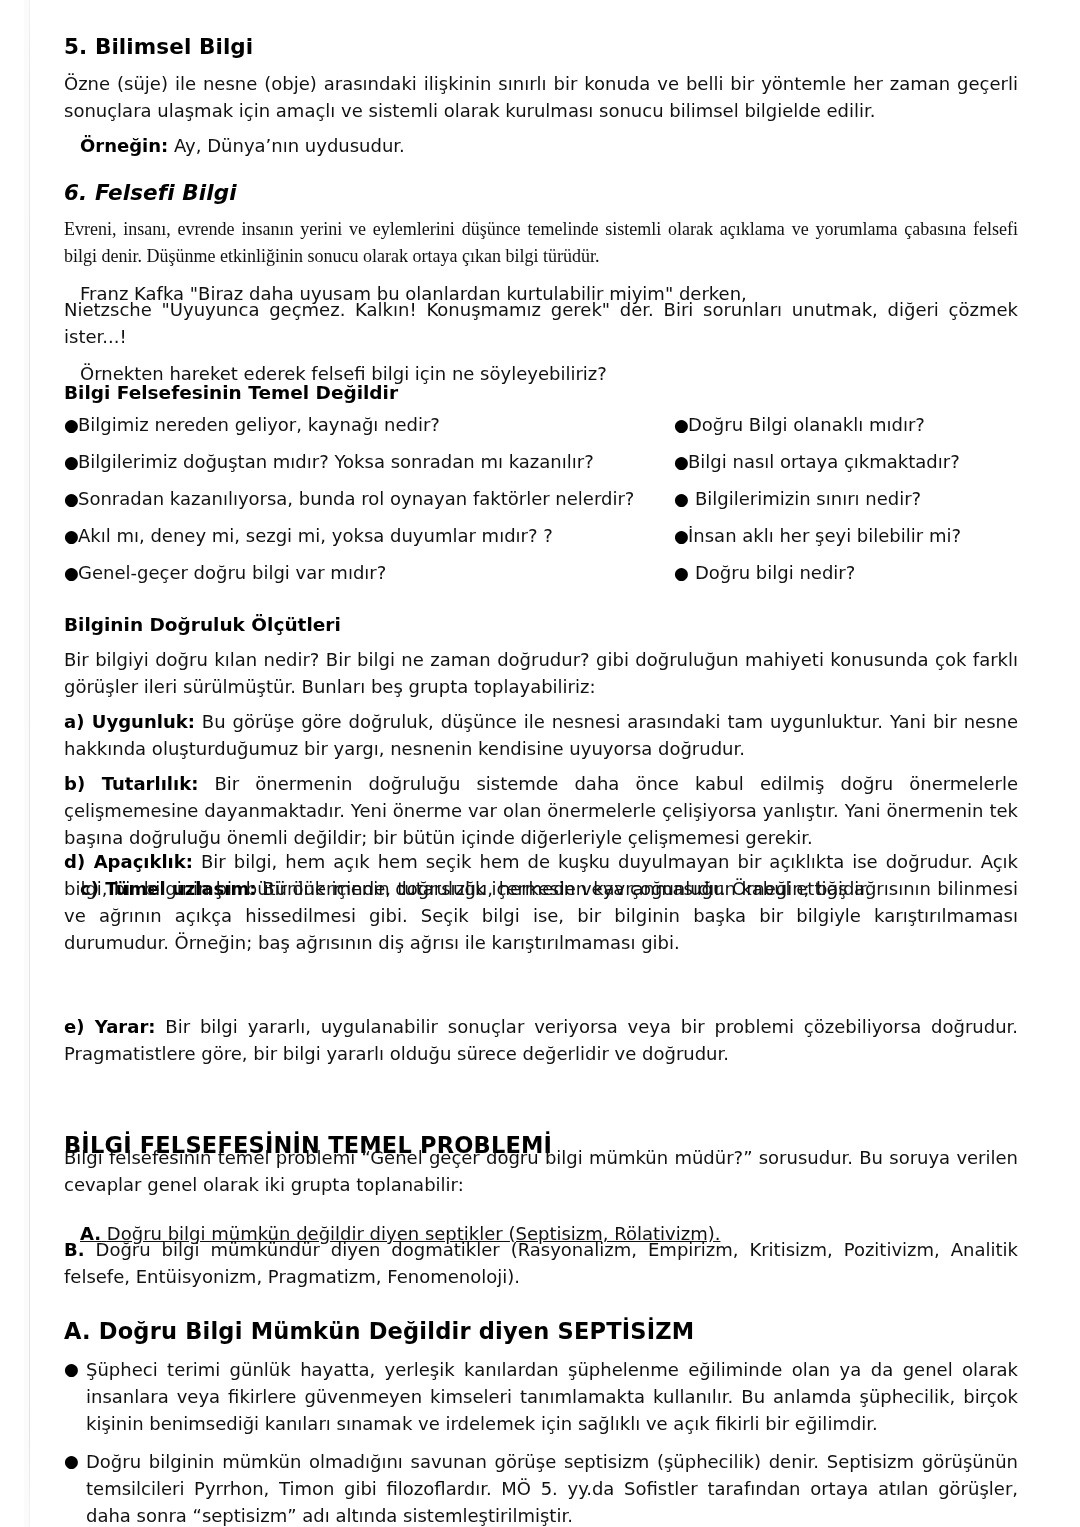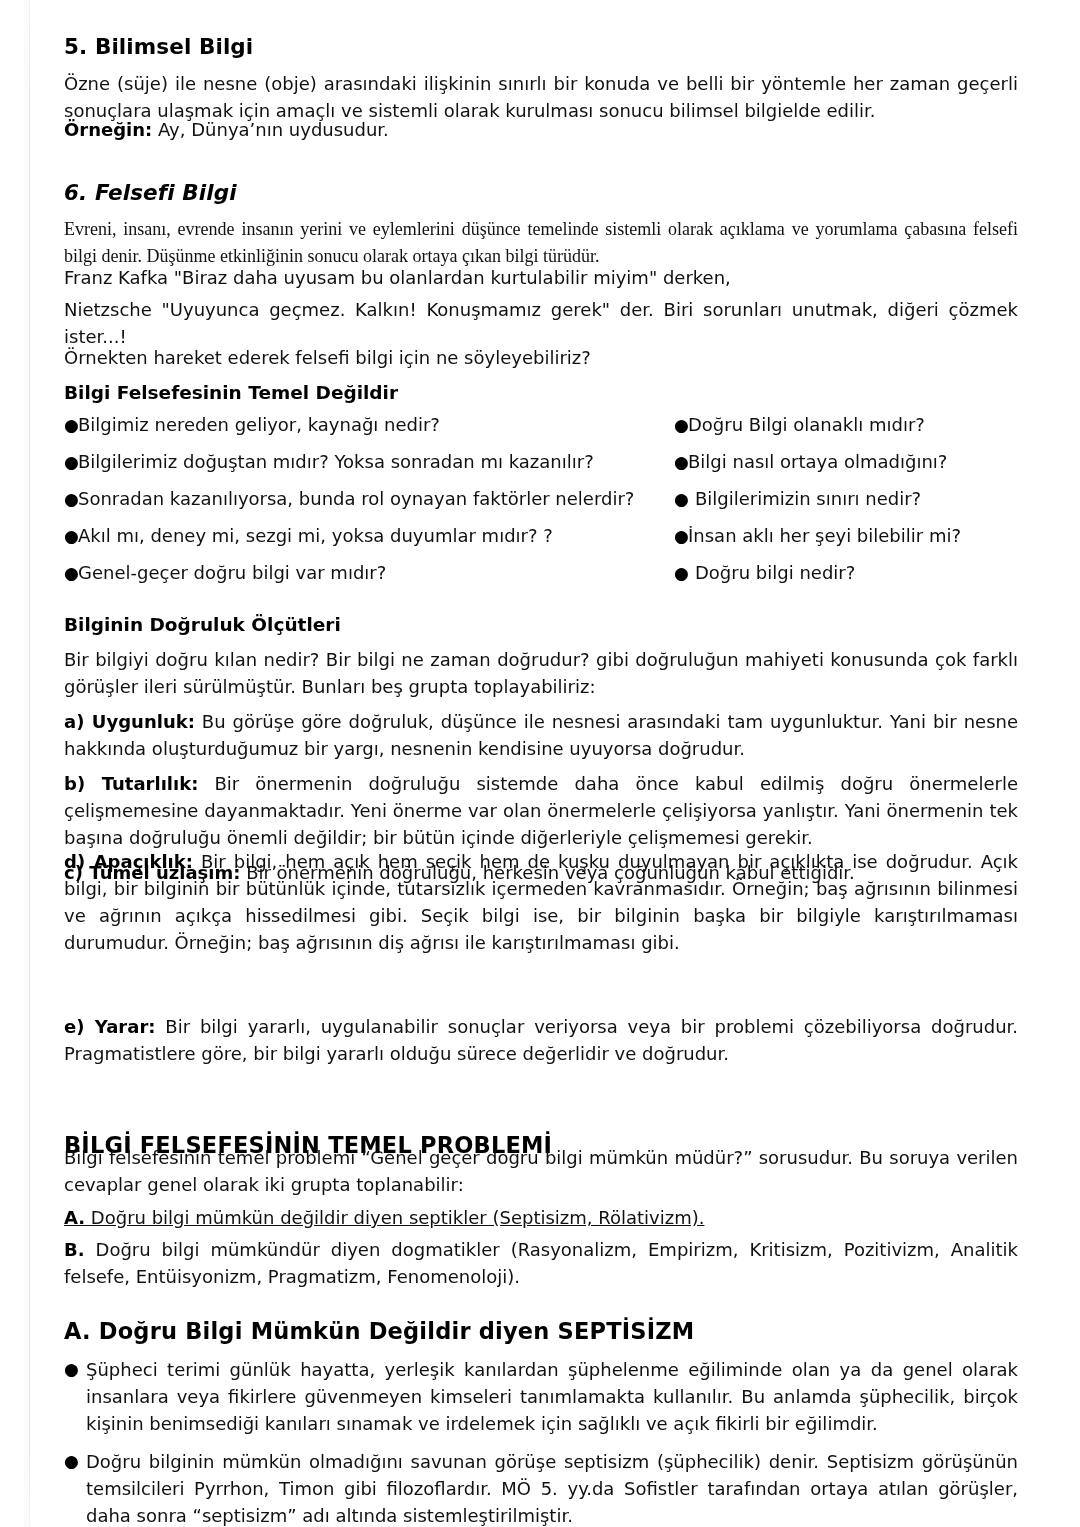--- a/index.html
+++ b/index.html
@@ -69,21 +69,21 @@
     font-size: 18px;
     line-height: 27px;
     margin: 0;
     text-align: justify;
     text-justify: inter-word;
     color: #111111;
   }
   p.body-left {
     font-size: 18px;
     line-height: 27px;
-    margin: 0;
+    margin: 16px;
     text-align: left;
     color: #111111;
   }
   .b { font-weight: bold; color: #000000; }
 
   
   .block { position: absolute; left: 0; width: 954px; }
 
   
   .qgrid {
@@ -194,21 +194,21 @@
         </div>
       </div>
 
       <div class="qrow">
         <div class="qcell left">
           <span class="bullet">●</span>
           <span class="qtext">Bilgilerimiz doğuştan mıdır? Yoksa sonradan mı kazanılır?</span>
         </div>
         <div class="qcell right">
           <span class="bullet">●</span>
-          <span class="qtext">Bilgi nasıl ortaya olmadığını?</span>
+          <span class="qtext">Bilgi nasıl ortaya çıkmaktadır?</span>
         </div>
       </div>
 
       <div class="qrow">
         <div class="qcell left">
           <span class="bullet">●</span>
           <span class="qtext">Sonradan kazanılıyorsa, bunda rol oynayan faktörler nelerdir?</span>
         </div>
         <div class="qcell right">
           <span class="bullet">●</span>

